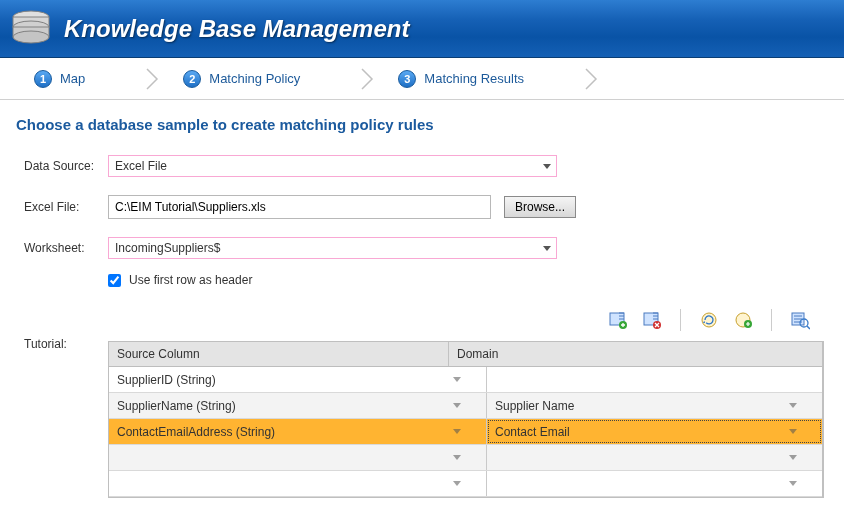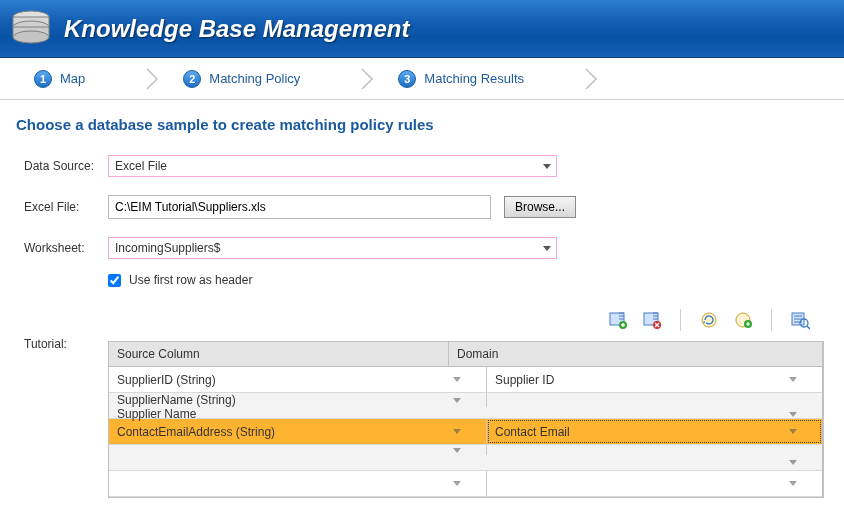--- a/index.html
+++ b/index.html
@@ -95,21 +95,21 @@
     display:flex; background:#e4e4e4; border-bottom:1px solid #bdbdbd;
   }
   .grid-header .col { padding:5px 8px; font-size:12px; color:#333; }
   .col-src { width:340px; border-right:1px solid #c2c2c2; }
   .col-dom { flex:1; }
 
   .grid-row {
     display:flex; height:26px; border-bottom:1px solid #d9d9d9;
     align-items:stretch;
   }
-  .grid-row.alt { background:#f3f3f3;flex-direction:column; }
+  .grid-row.alt { background:#f3f3f3; }
   .grid-row.selected { background:#ffb431; }
   .cell {
     display:flex; align-items:center; justify-content:space-between;
     padding:0 24px 0 8px; font-size:12px;
   }
   .cell.src { width:378px; border-right:1px solid #c9c9c9; }
   .cell.dom { flex:1; }
   .grid-row.selected .cell.dom { outline:1px dotted #444; outline-offset:-2px; }
   .cell .chev { opacity: .55; }
 
@@ -255,28 +255,20 @@
 
         <div class="grid-row">
           <div class="cell src">
             <span>SupplierID (String)</span>
             <span class="chev">
                 <svg viewBox="0 0 8 5">
                   <path d="M0 0 L4 5 L8 0 Z" fill="#555"></path>
                 </svg>
               </span>
           </div>
-          <div class="cell dom">
-            <span>Supplier ID</span>
-            <span class="chev">
-                <svg viewBox="0 0 8 5">
-                  <path d="M0 0 L4 5 L8 0 Z" fill="#555"></path>
-                </svg>
-              </span>
-          </div>
         </div>
 
         <div class="grid-row alt">
           <div class="cell src">
             <span>SupplierName (String)</span>
             <span class="chev">
                 <svg viewBox="0 0 8 5">
                   <path d="M0 0 L4 5 L8 0 Z" fill="#555"></path>
                 </svg>
               </span>

